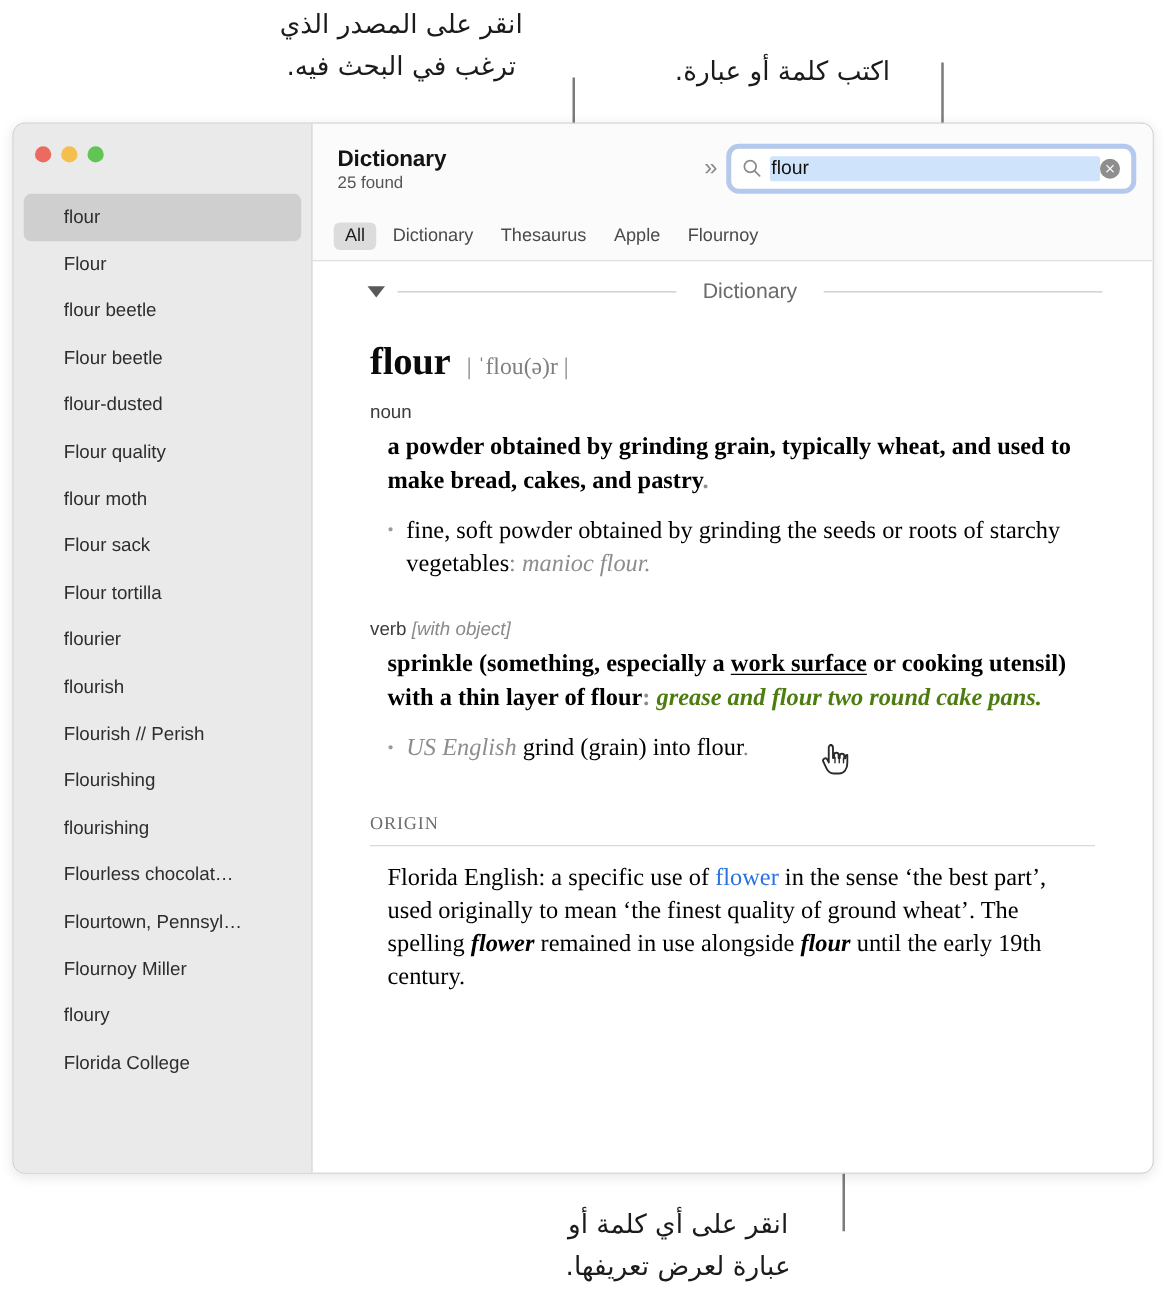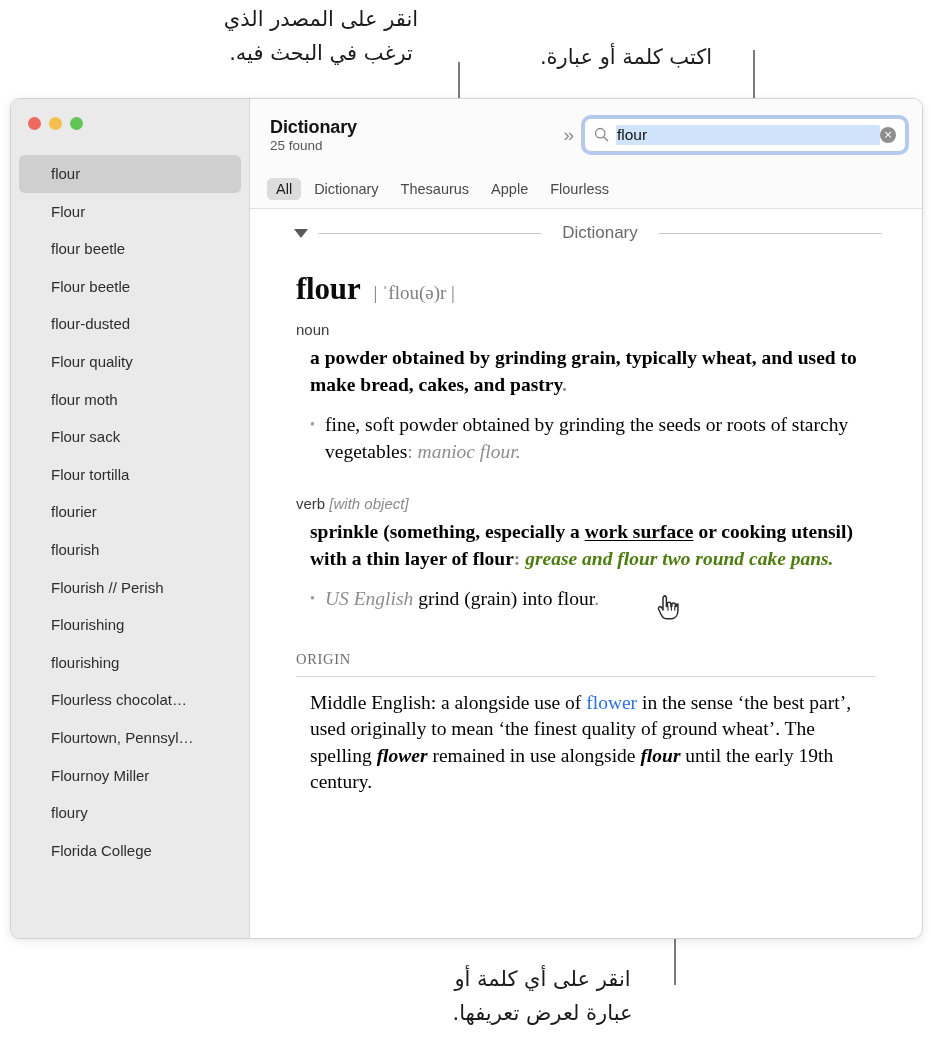--- a/index.html
+++ b/index.html
@@ -405,21 +405,21 @@
         <span id="search-value" title="Search">flour</span>
         <span id="search-clear">×</span>
       </div>
     </div>
 
     <div id="tabbar">
       <div class="tab active">All</div>
       <div class="tab">Dictionary</div>
       <div class="tab">Thesaurus</div>
       <div class="tab">Apple</div>
-      <div class="tab">Flourless</div>
+      <div class="tab">Flournoy</div>
     </div>
 
     <div id="article">
 
       <div id="section-header">
         <div id="disclosure-triangle"></div>
         <div class="rule"></div>
         <div id="section-title">Dictionary</div>
         <div class="rule"></div>
       </div>
@@ -446,21 +446,21 @@
         </div>
         <div class="sense"><span>sprinkle (something, especially a </span><span class="link-underline">work surface</span><span> or cooking utensil) with a thin layer of flour</span><span class="pnc">: </span><span class="ex">grease and flour two round cake pans.</span></div>
         <div class="sublist">
           <div class="subsense"><span class="lbl">US English </span><span>grind (grain) into flour</span><span class="pnc">.</span></div>
         </div>
       </div>
 
       <div id="origin-block">
         <div id="origin-label">ORIGIN</div>
         <div id="origin-rule"></div>
-        <div id="origin-text"><span>Middle English: a alongside use of </span><span class="link-blue">flower</span><span> in the sense ‘the best part’, used originally to mean ‘the finest quality of ground wheat’. The spelling </span><b>flower</b><span> remained in use alongside </span><b>flour</b><span> until the early 19th century.</span></div>
+        <div id="origin-text"><span>Florida English: a specific use of </span><span class="link-blue">flower</span><span> in the sense ‘the best part’, used originally to mean ‘the finest quality of ground wheat’. The spelling </span><b>flower</b><span> remained in use alongside </span><b>flour</b><span> until the early 19th century.</span></div>
       </div>
 
     </div>
   </div>
 </div>
 
 <svg id="hand-cursor" viewBox="0 0 24 30">
   <path d="M9.2 2.0 c1.3 0 2.2 1.0 2.2 2.2 l0 8.2 0.9 0 0-2.4 c0-1.0 0.8-1.8 1.8-1.8 1.0 0 1.8 0.8 1.8 1.8 l0 2.4 0.9 0 0-1.6 c0-1.0 0.8-1.8 1.8-1.8 1.0 0 1.8 0.8 1.8 1.8 l0 1.8 0.8 0 0-0.9 c0-0.95 0.75-1.7 1.7-1.7 v6.2 c0 5.0-2.6 8.6-6.6 8.6 l-4.3 0 c-3.0 0-4.6-1.6-5.8-4.1 l-2.6-5.5 c-0.45-0.95-0.05-1.95 0.9-2.35 0.9-0.4 1.95 0.0 2.4 0.9 l1.1 2.2 0-11.9 c0-1.2 0.9-2.2 2.2-2.2 z" fill="#ffffff" stroke="#2b2b2b" stroke-width="1.5" stroke-linejoin="round"></path>
   <line x1="13.0" y1="12.0" x2="13.0" y2="16.2" stroke="#2b2b2b" stroke-width="1.1" stroke-linecap="round"></line>
   <line x1="16.4" y1="12.2" x2="16.4" y2="16.2" stroke="#2b2b2b" stroke-width="1.1" stroke-linecap="round"></line>

